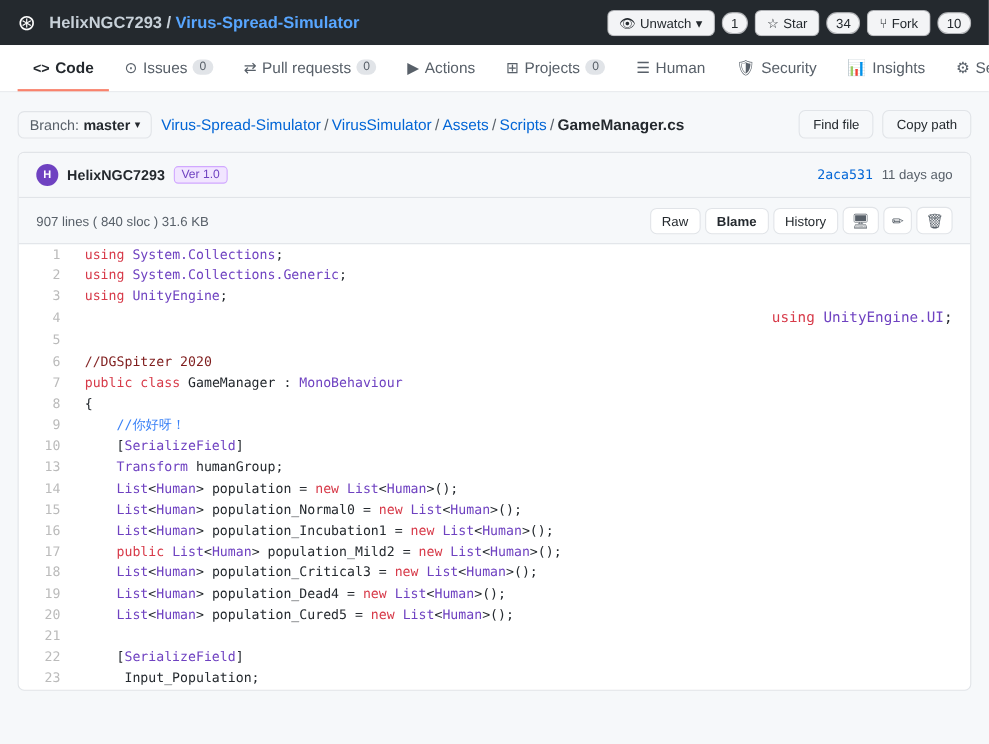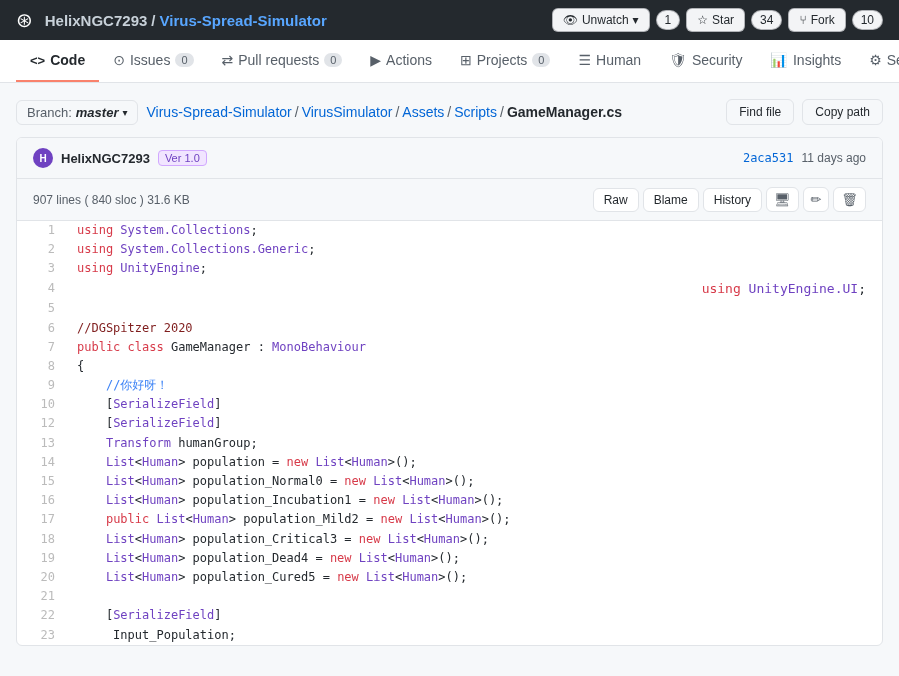--- a/index.html
+++ b/index.html
@@ -76,21 +76,21 @@
     <span>Settings</span>
   </div>
 </div>
 
 <div style="padding:16px;background:#f6f8fa;min-height:600px;">
 
   <div style="display:flex;align-items:center;justify-content:space-between;margin-bottom:12px;">
     <div style="display:flex;align-items:center;gap:8px;">
       <div style="background:#f6f8fa;border:1px solid #e1e4e8;border-radius:6px;padding:4px 10px;font-size:13px;cursor:pointer;display:flex;align-items:center;gap:4px;">
         <span style="color:#586069;">Branch:</span>
-        <span style="font-weight:600;font-style:italic;">master</span>
+        <span style="font-weight:600;">master</span>
         <span style="font-size:10px;">▾</span>
       </div>
       <div style="display:flex;align-items:center;gap:3px;font-size:14px;">
         <a style="color:#0366d6;text-decoration:none;">Virus-Spread-Simulator</a>
         <span style="color:#586069;">/</span>
         <a style="color:#0366d6;text-decoration:none;">VirusSimulator</a>
         <span style="color:#586069;">/</span>
         <a style="color:#0366d6;text-decoration:none;">Assets</a>
         <span style="color:#586069;">/</span>
         <a style="color:#0366d6;text-decoration:none;">Scripts</a>
@@ -120,21 +120,21 @@
     <div style="background:#f6f8fa;border-bottom:1px solid #e1e4e8;padding:8px 16px;display:flex;align-items:center;justify-content:space-between;">
       <div style="font-size:12px;color:#586069;">
         <span>907 lines</span>
         <span> (</span>
         <span>840 sloc</span>
         <span>)  </span>
         <span>31.6 KB</span>
       </div>
       <div style="display:flex;align-items:center;gap:4px;">
         <button style="border:1px solid #e1e4e8;background:#fff;color:#24292e;border-radius:6px;padding:4px 10px;font-size:12px;cursor:pointer;">Raw</button>
-        <button style="border:1px solid #e1e4e8;background:#fff;color:#24292e;border-radius:6px;padding:4px 10px;font-size:12px;cursor:pointer;">Blame</button>
+        <button style="border:1px solid #e1e4e8;background:#fff;color:#24292e;border-radius:6px;padding:4px 10px;font-size:12px;cursor:pointer;font-weight:bold;">Blame</button>
         <button style="border:1px solid #e1e4e8;background:#fff;color:#24292e;border-radius:6px;padding:4px 10px;font-size:12px;cursor:pointer;">History</button>
         <button style="border:1px solid #e1e4e8;background:#fff;color:#586069;border-radius:6px;padding:4px 7px;font-size:13px;cursor:pointer;">🖥</button>
         <button style="border:1px solid #e1e4e8;background:#fff;color:#586069;border-radius:6px;padding:4px 7px;font-size:13px;cursor:pointer;">✏</button>
         <button style="border:1px solid #e1e4e8;background:#fff;color:#586069;border-radius:6px;padding:4px 7px;font-size:13px;cursor:pointer;">🗑</button>
       </div>
     </div>
 
     <div style="overflow-x:auto;">
       <table style="width:100%;border-collapse:collapse;font-family:'SFMono-Regular',Consolas,'Liberation Mono',Menlo,monospace;font-size:12px;line-height:1.6;">
         <tbody id="code-tbody">
@@ -172,24 +172,20 @@
             </tr>
             <tr>
               <td style="width: 50px; text-align: right; padding: 0px 12px 0px 0px; color: rgb(187, 187, 187); user-select: none; vertical-align: top; white-space: nowrap; cursor: pointer; font-family: SFMono-Regular, Consolas, monospace; font-size: 12px;">9</td>
               <td style="padding: 0px 16px 0px 10px; white-space: pre; color: rgb(36, 41, 46); font-family: SFMono-Regular, Consolas, monospace; font-size: 12px;">    <span style="color:#3b82f6">//你好呀！</span></td>
             </tr>
             <tr>
               <td style="width: 50px; text-align: right; padding: 0px 12px 0px 0px; color: rgb(187, 187, 187); user-select: none; vertical-align: top; white-space: nowrap; cursor: pointer; font-family: SFMono-Regular, Consolas, monospace; font-size: 12px;">10</td>
               <td style="padding: 0px 16px 0px 10px; white-space: pre; color: rgb(36, 41, 46); font-family: SFMono-Regular, Consolas, monospace; font-size: 12px;">    [<span style="color:#6f42c1">SerializeField</span>]</td>
             </tr>
             <tr>
-              <td style="width: 50px; text-align: right; padding: 0px 12px 0px 0px; color: rgb(187, 187, 187); user-select: none; vertical-align: top; white-space: nowrap; cursor: pointer; font-family: SFMono-Regular, Consolas, monospace; font-size: 12px;">12</td>
-              <td style="padding: 0px 16px 0px 10px; white-space: pre; color: rgb(36, 41, 46); font-family: SFMono-Regular, Consolas, monospace; font-size: 12px;">    [<span style="color:#6f42c1">SerializeField</span>]</td>
-            </tr>
-            <tr>
               <td style="width: 50px; text-align: right; padding: 0px 12px 0px 0px; color: rgb(187, 187, 187); user-select: none; vertical-align: top; white-space: nowrap; cursor: pointer; font-family: SFMono-Regular, Consolas, monospace; font-size: 12px;">13</td>
               <td style="padding: 0px 16px 0px 10px; white-space: pre; color: rgb(36, 41, 46); font-family: SFMono-Regular, Consolas, monospace; font-size: 12px;">    <span style="color:#6f42c1">Transform</span> humanGroup;</td>
             </tr>
             <tr>
               <td style="width: 50px; text-align: right; padding: 0px 12px 0px 0px; color: rgb(187, 187, 187); user-select: none; vertical-align: top; white-space: nowrap; cursor: pointer; font-family: SFMono-Regular, Consolas, monospace; font-size: 12px;">14</td>
               <td style="padding: 0px 16px 0px 10px; white-space: pre; color: rgb(36, 41, 46); font-family: SFMono-Regular, Consolas, monospace; font-size: 12px;">    <span style="color:#6f42c1">List</span>&lt;<span style="color:#6f42c1">Human</span>&gt; population = <span style="color:#d73a49">new</span> <span style="color:#6f42c1">List</span>&lt;<span style="color:#6f42c1">Human</span>&gt;();</td>
             </tr>
             <tr>
               <td style="width: 50px; text-align: right; padding: 0px 12px 0px 0px; color: rgb(187, 187, 187); user-select: none; vertical-align: top; white-space: nowrap; cursor: pointer; font-family: SFMono-Regular, Consolas, monospace; font-size: 12px;">15</td>
               <td style="padding: 0px 16px 0px 10px; white-space: pre; color: rgb(36, 41, 46); font-family: SFMono-Regular, Consolas, monospace; font-size: 12px;">    <span style="color:#6f42c1">List</span>&lt;<span style="color:#6f42c1">Human</span>&gt; population_Normal0 = <span style="color:#d73a49">new</span> <span style="color:#6f42c1">List</span>&lt;<span style="color:#6f42c1">Human</span>&gt;();</td>

